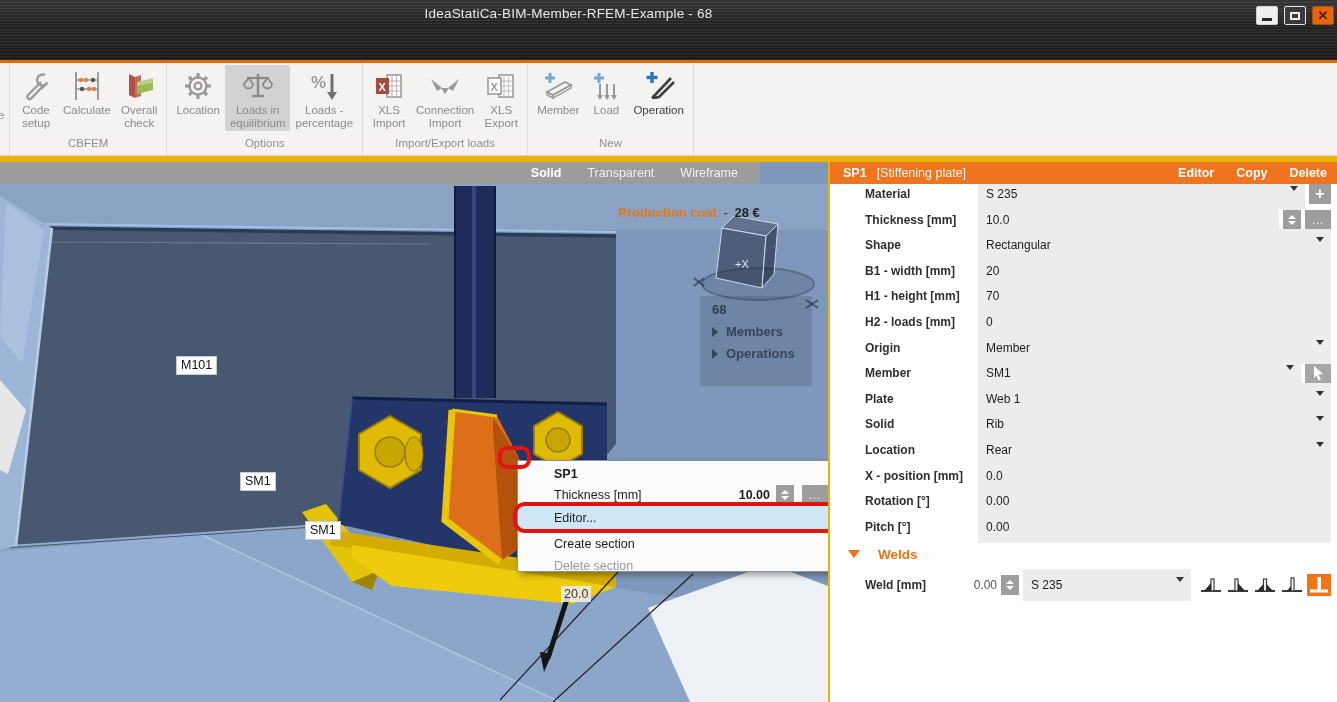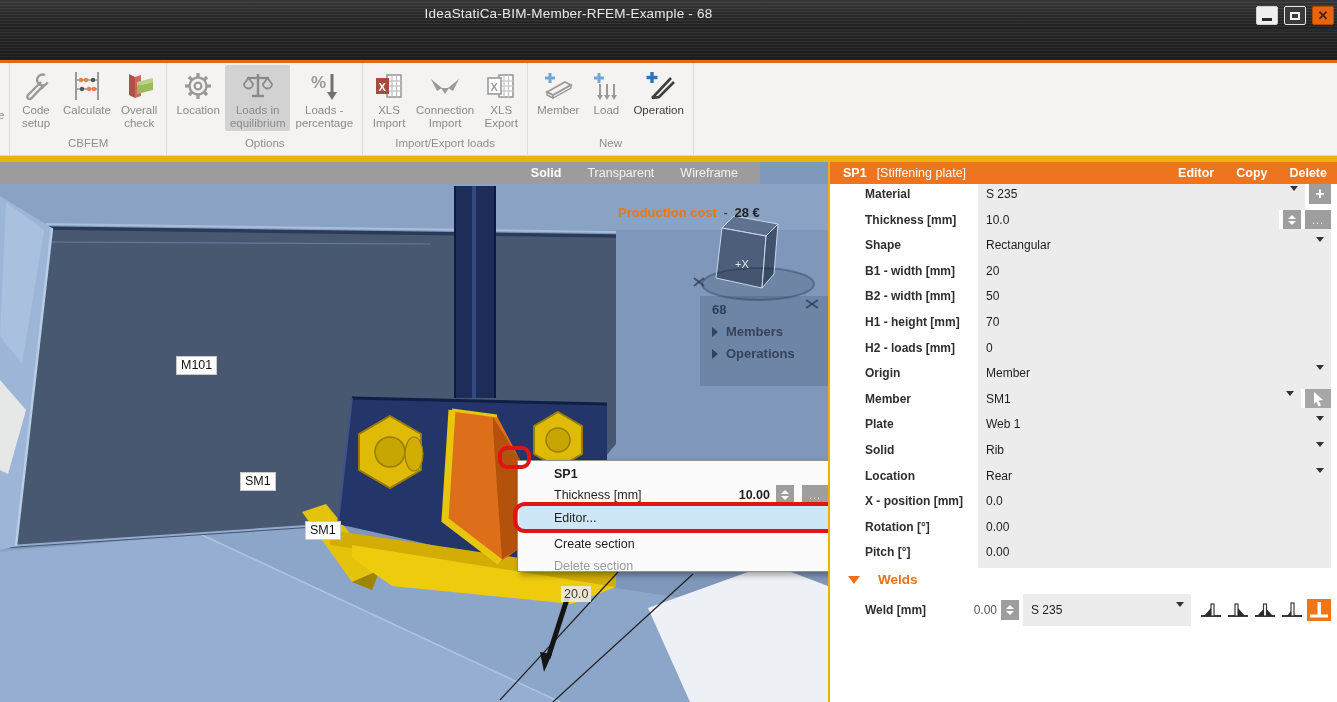--- a/index.html
+++ b/index.html
@@ -56,21 +56,21 @@
   .view-tab { color:#f2f2f2; font-size:12.5px; }
   .view-tab.active { font-weight:bold; color:#fff; }
   .scene { position:absolute; left:0; top:22px; width:828px; height:518px; overflow:hidden; }
   .scene svg { position:absolute; left:0; top:0; }
 
   .prodcost { position:absolute; left:618px; top:21px; font-size:13px; font-weight:bold; }
   .prodcost .pc-label { color:#e87812; }
   .prodcost .pc-sep { color:#333; font-weight:normal; padding:0 3px; }
   .prodcost .pc-value { color:#222; }
 
-  .tree-overlay { position:absolute; left:700px; top:112px; width:128px; height:90px;
+  .tree-overlay { position:absolute; left:700px; top:112px; width:112px; height:90px;
     background:rgba(30,42,64,.16); padding:6px 0 0 12px; }
   .tree-id { color:rgba(38,50,72,.85); font-size:13px; font-weight:bold; }
   .tree-item { display:flex; align-items:center; gap:8px; margin-top:7px; }
   .tree-arrow { width:0; height:0; border-left:6px solid rgba(38,50,72,.8);
     border-top:5px solid transparent; border-bottom:5px solid transparent; }
   .tree-item span { color:rgba(38,50,72,.8); font-size:13px; font-weight:bold; }
 
   .mlabel { position:absolute; background:#fff; border:1px solid #c9c9c9; color:#111;
     font-size:12.5px; padding:0 4px; line-height:17px; }
   .dimlabel { position:absolute; left:561px; top:402px; background:rgba(236,236,236,.88);
@@ -534,26 +534,20 @@
             </div>
         </div>
 
         <div class="prow">
           <div class="plabel">B1 - width [mm]</div>
           <div class="pctrl">
               <div class="field">20</div>
             </div>
         </div>
 
-        <div class="prow">
-          <div class="plabel">B2 - width [mm]</div>
-          <div class="pctrl">
-              <div class="field">50</div>
-            </div>
-        </div>
 
         <div class="prow">
           <div class="plabel">H1 - height [mm]</div>
           <div class="pctrl">
               <div class="field">70</div>
             </div>
         </div>
 
         <div class="prow">
           <div class="plabel">H2 - loads [mm]</div>

